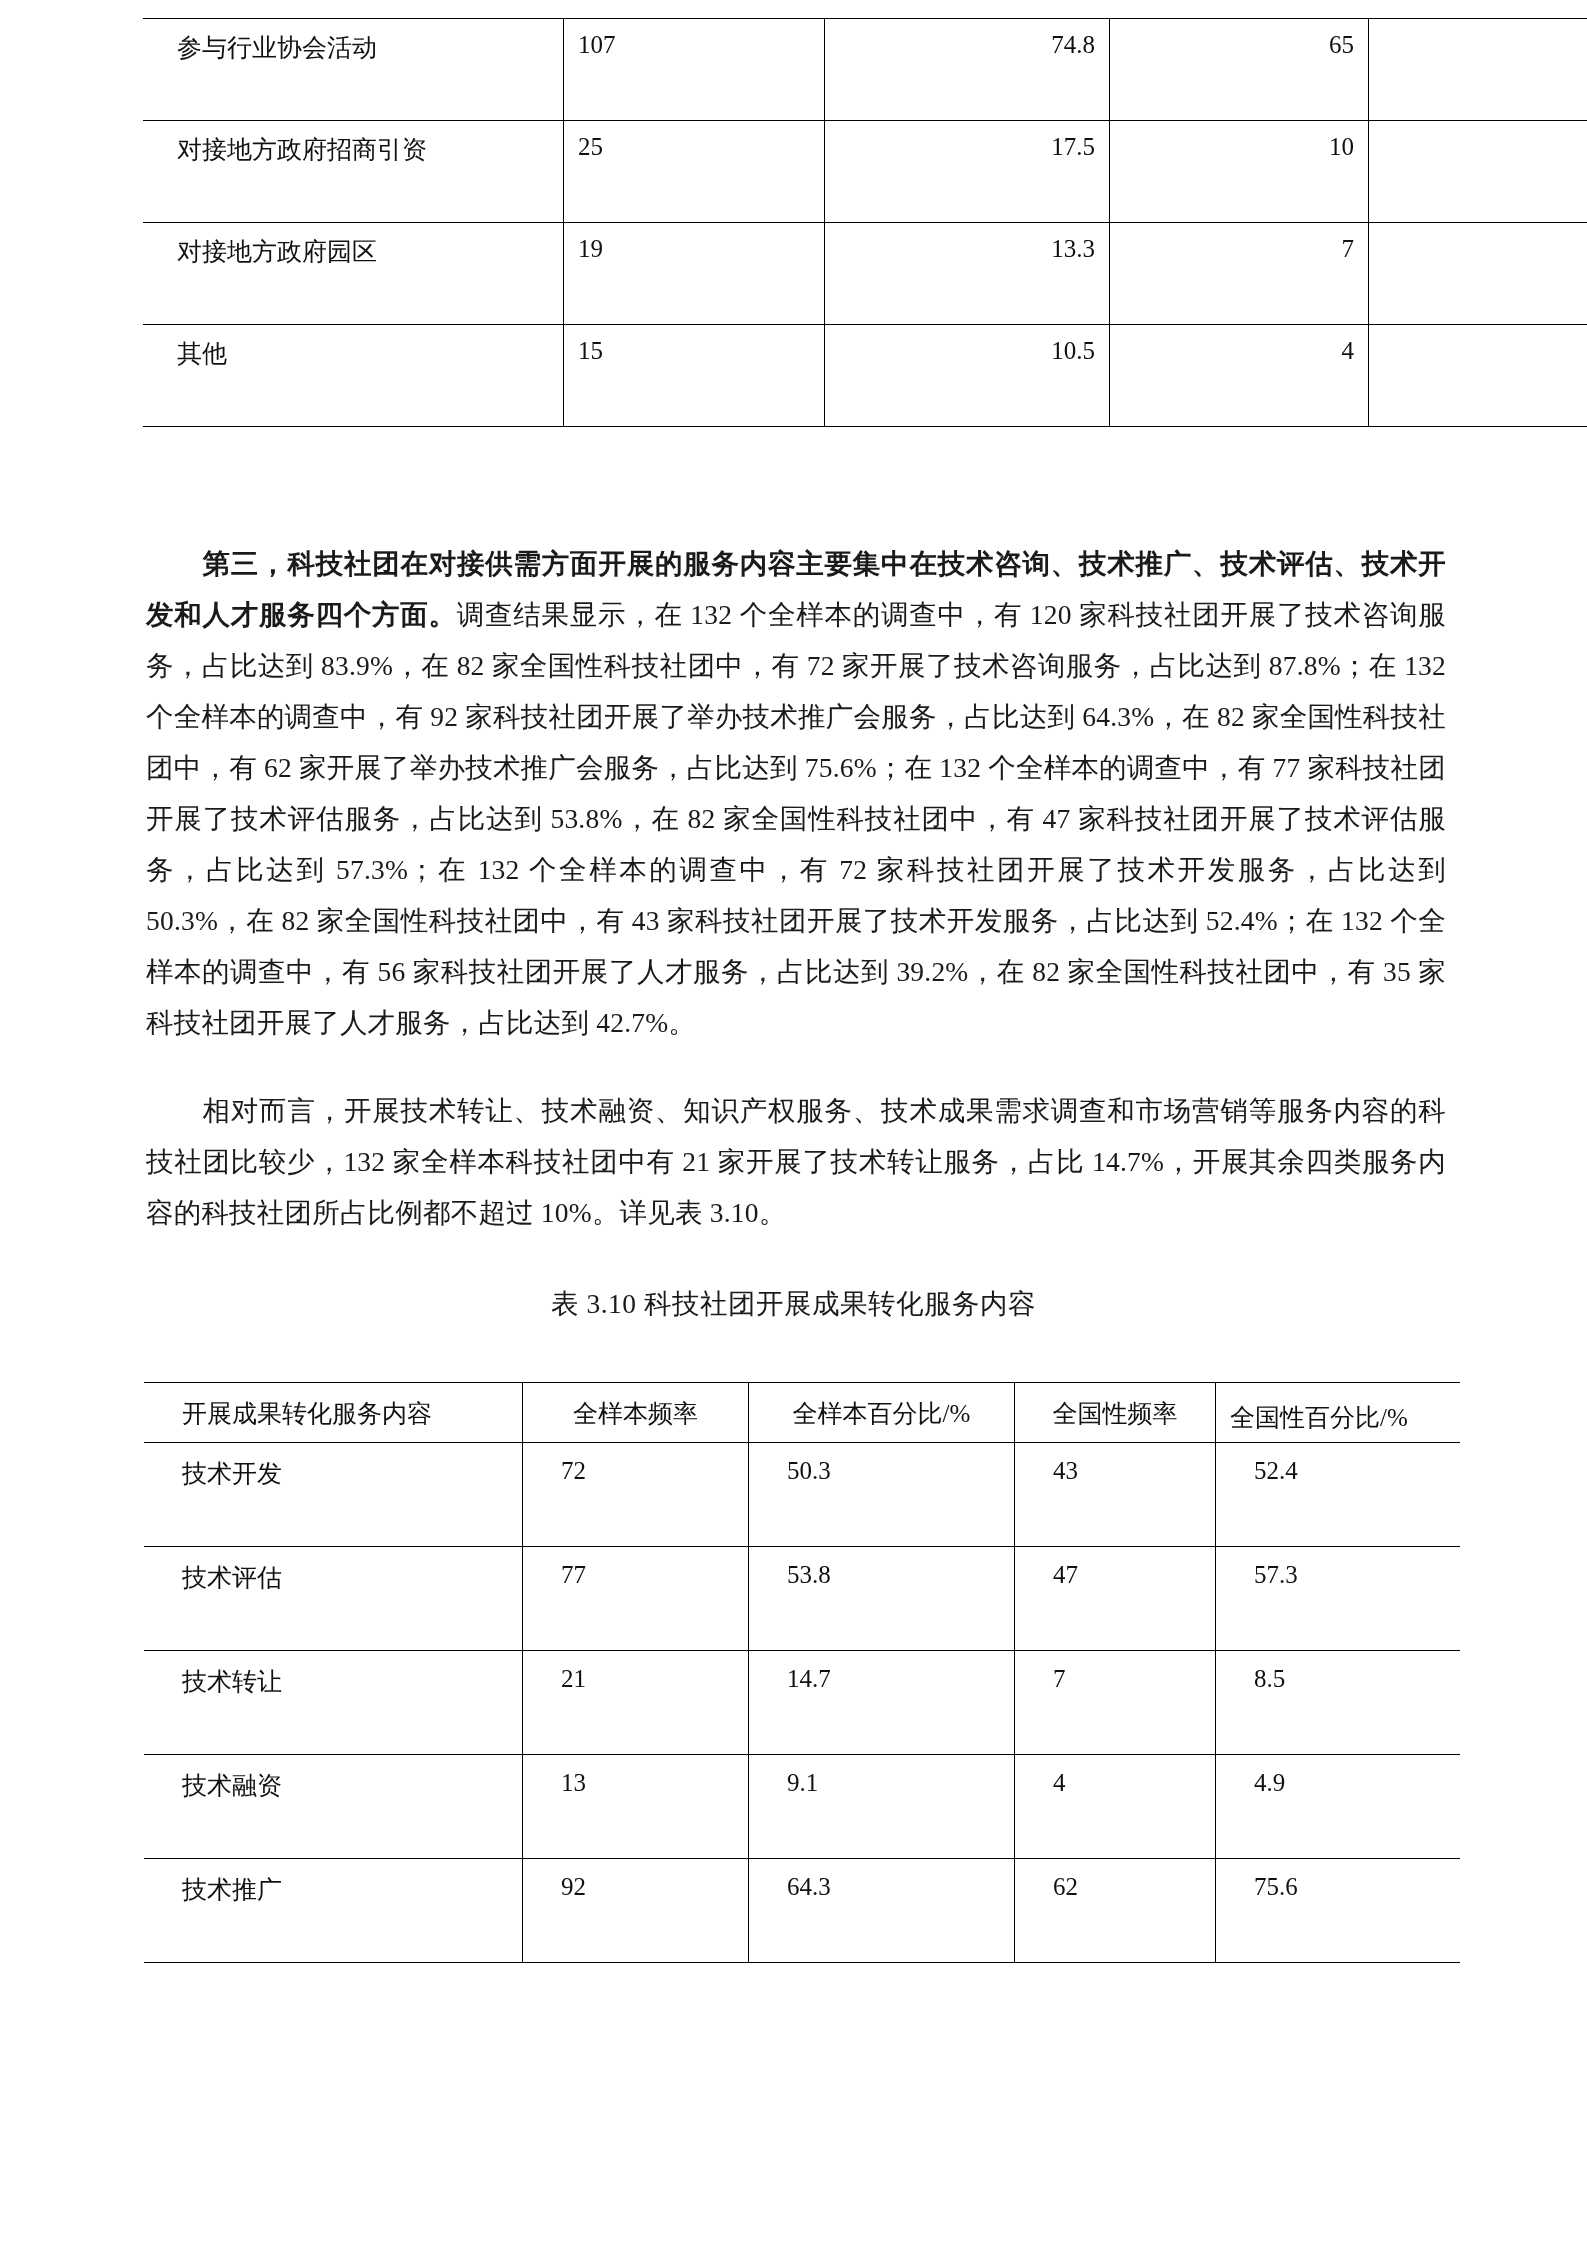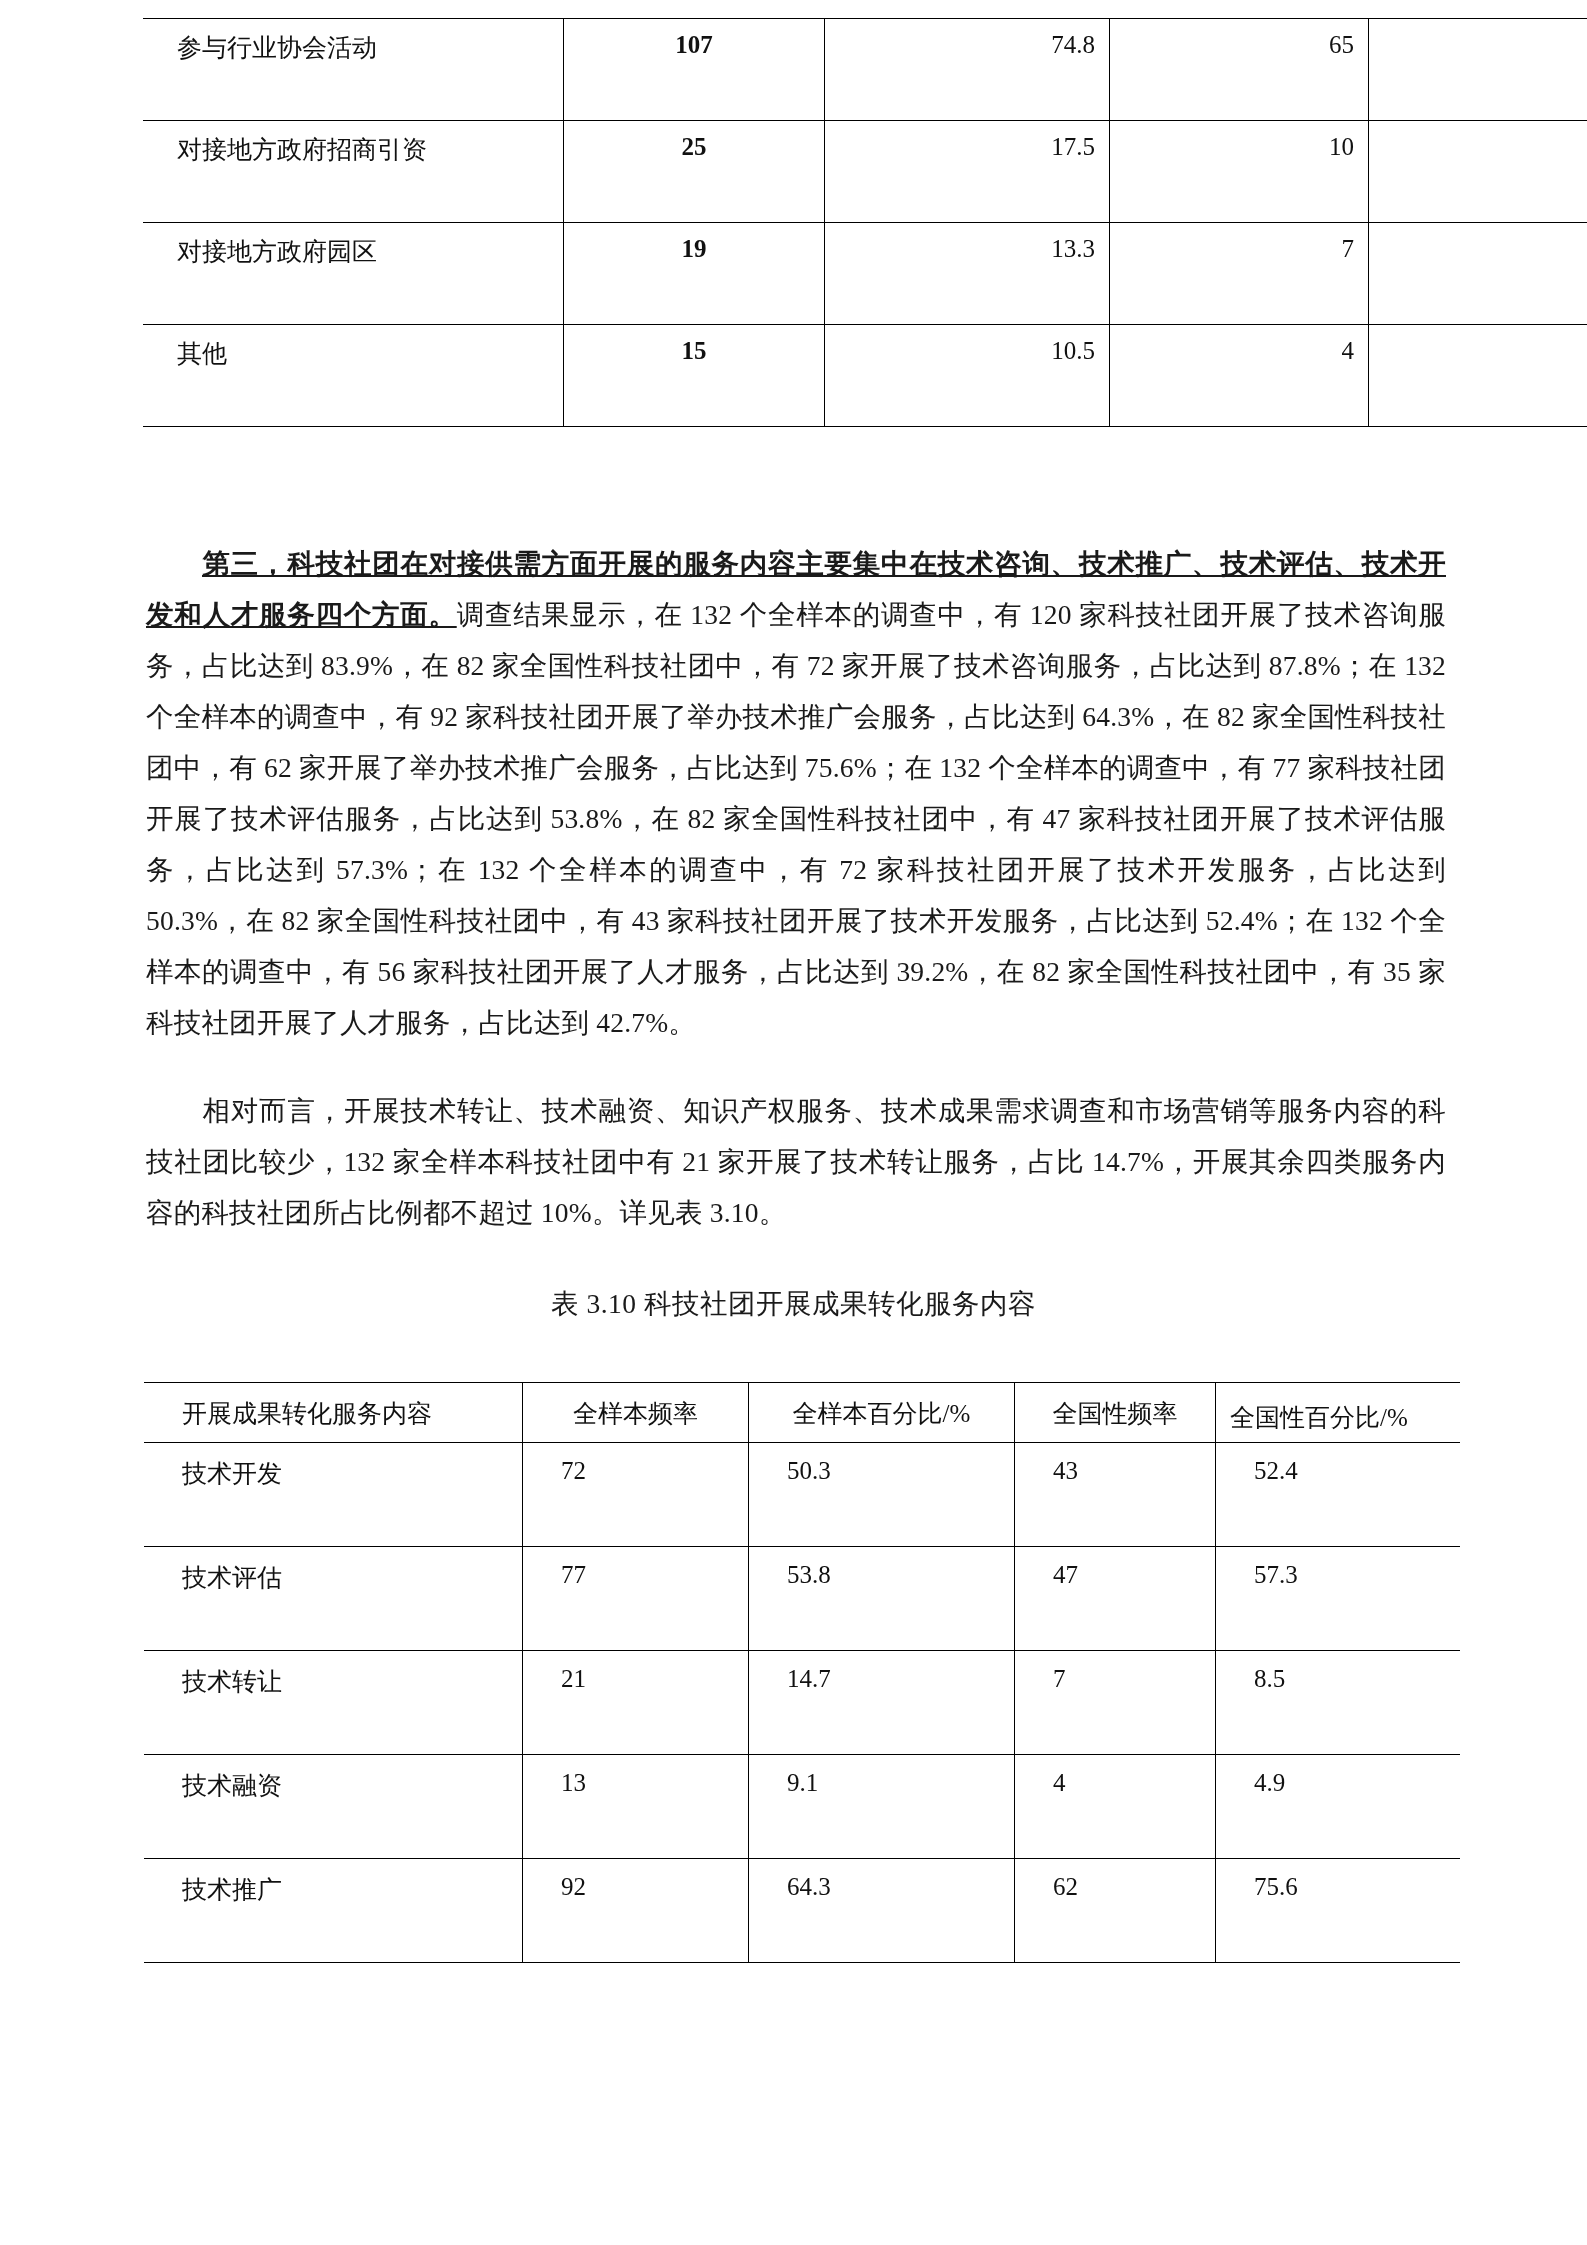--- a/index.html
+++ b/index.html
@@ -45,36 +45,36 @@
     padding: 12px 14px 56px 14px;
     height: 26px;
   }
   #table-top tr td:first-child {
     border-left: none;
   }
   #table-top tr:last-child td {
     border-bottom: 1.4px solid #000;
   }
   #table-top .c-label { width: 372px; text-align: left; padding-left: 34px; }
-  #table-top .c-num   { width: 232px; text-align: center; font-weight: bold; }
+  #table-top .c-num   { width: 232px; text-align: left; }
   #table-top .c-pct   { width: 256px; text-align: right; }
   #table-top .c-num2  { width: 230px; text-align: right; }
   #table-top .c-pct2  { width: 288px; text-align: right; padding-right: 32px;}
 
   
   .para {
     position: absolute;
     font-size: 27.5px;
     line-height: 51px;
     text-align: justify;
     text-justify: inter-ideograph;
     letter-spacing: 0.2px;
   }
   .para .indent { display: inline-block; width: 56px; }
-  .para b, .para .bold { font-weight: bold; text-decoration: underline; }
+  .para b, .para .bold { font-weight: bold; }
 
   #para-1 {
     left: 146px;
     top: 538px;
     width: 1300px;
   }
   #para-2 {
     left: 146px;
     top: 1085px;
     width: 1300px;

